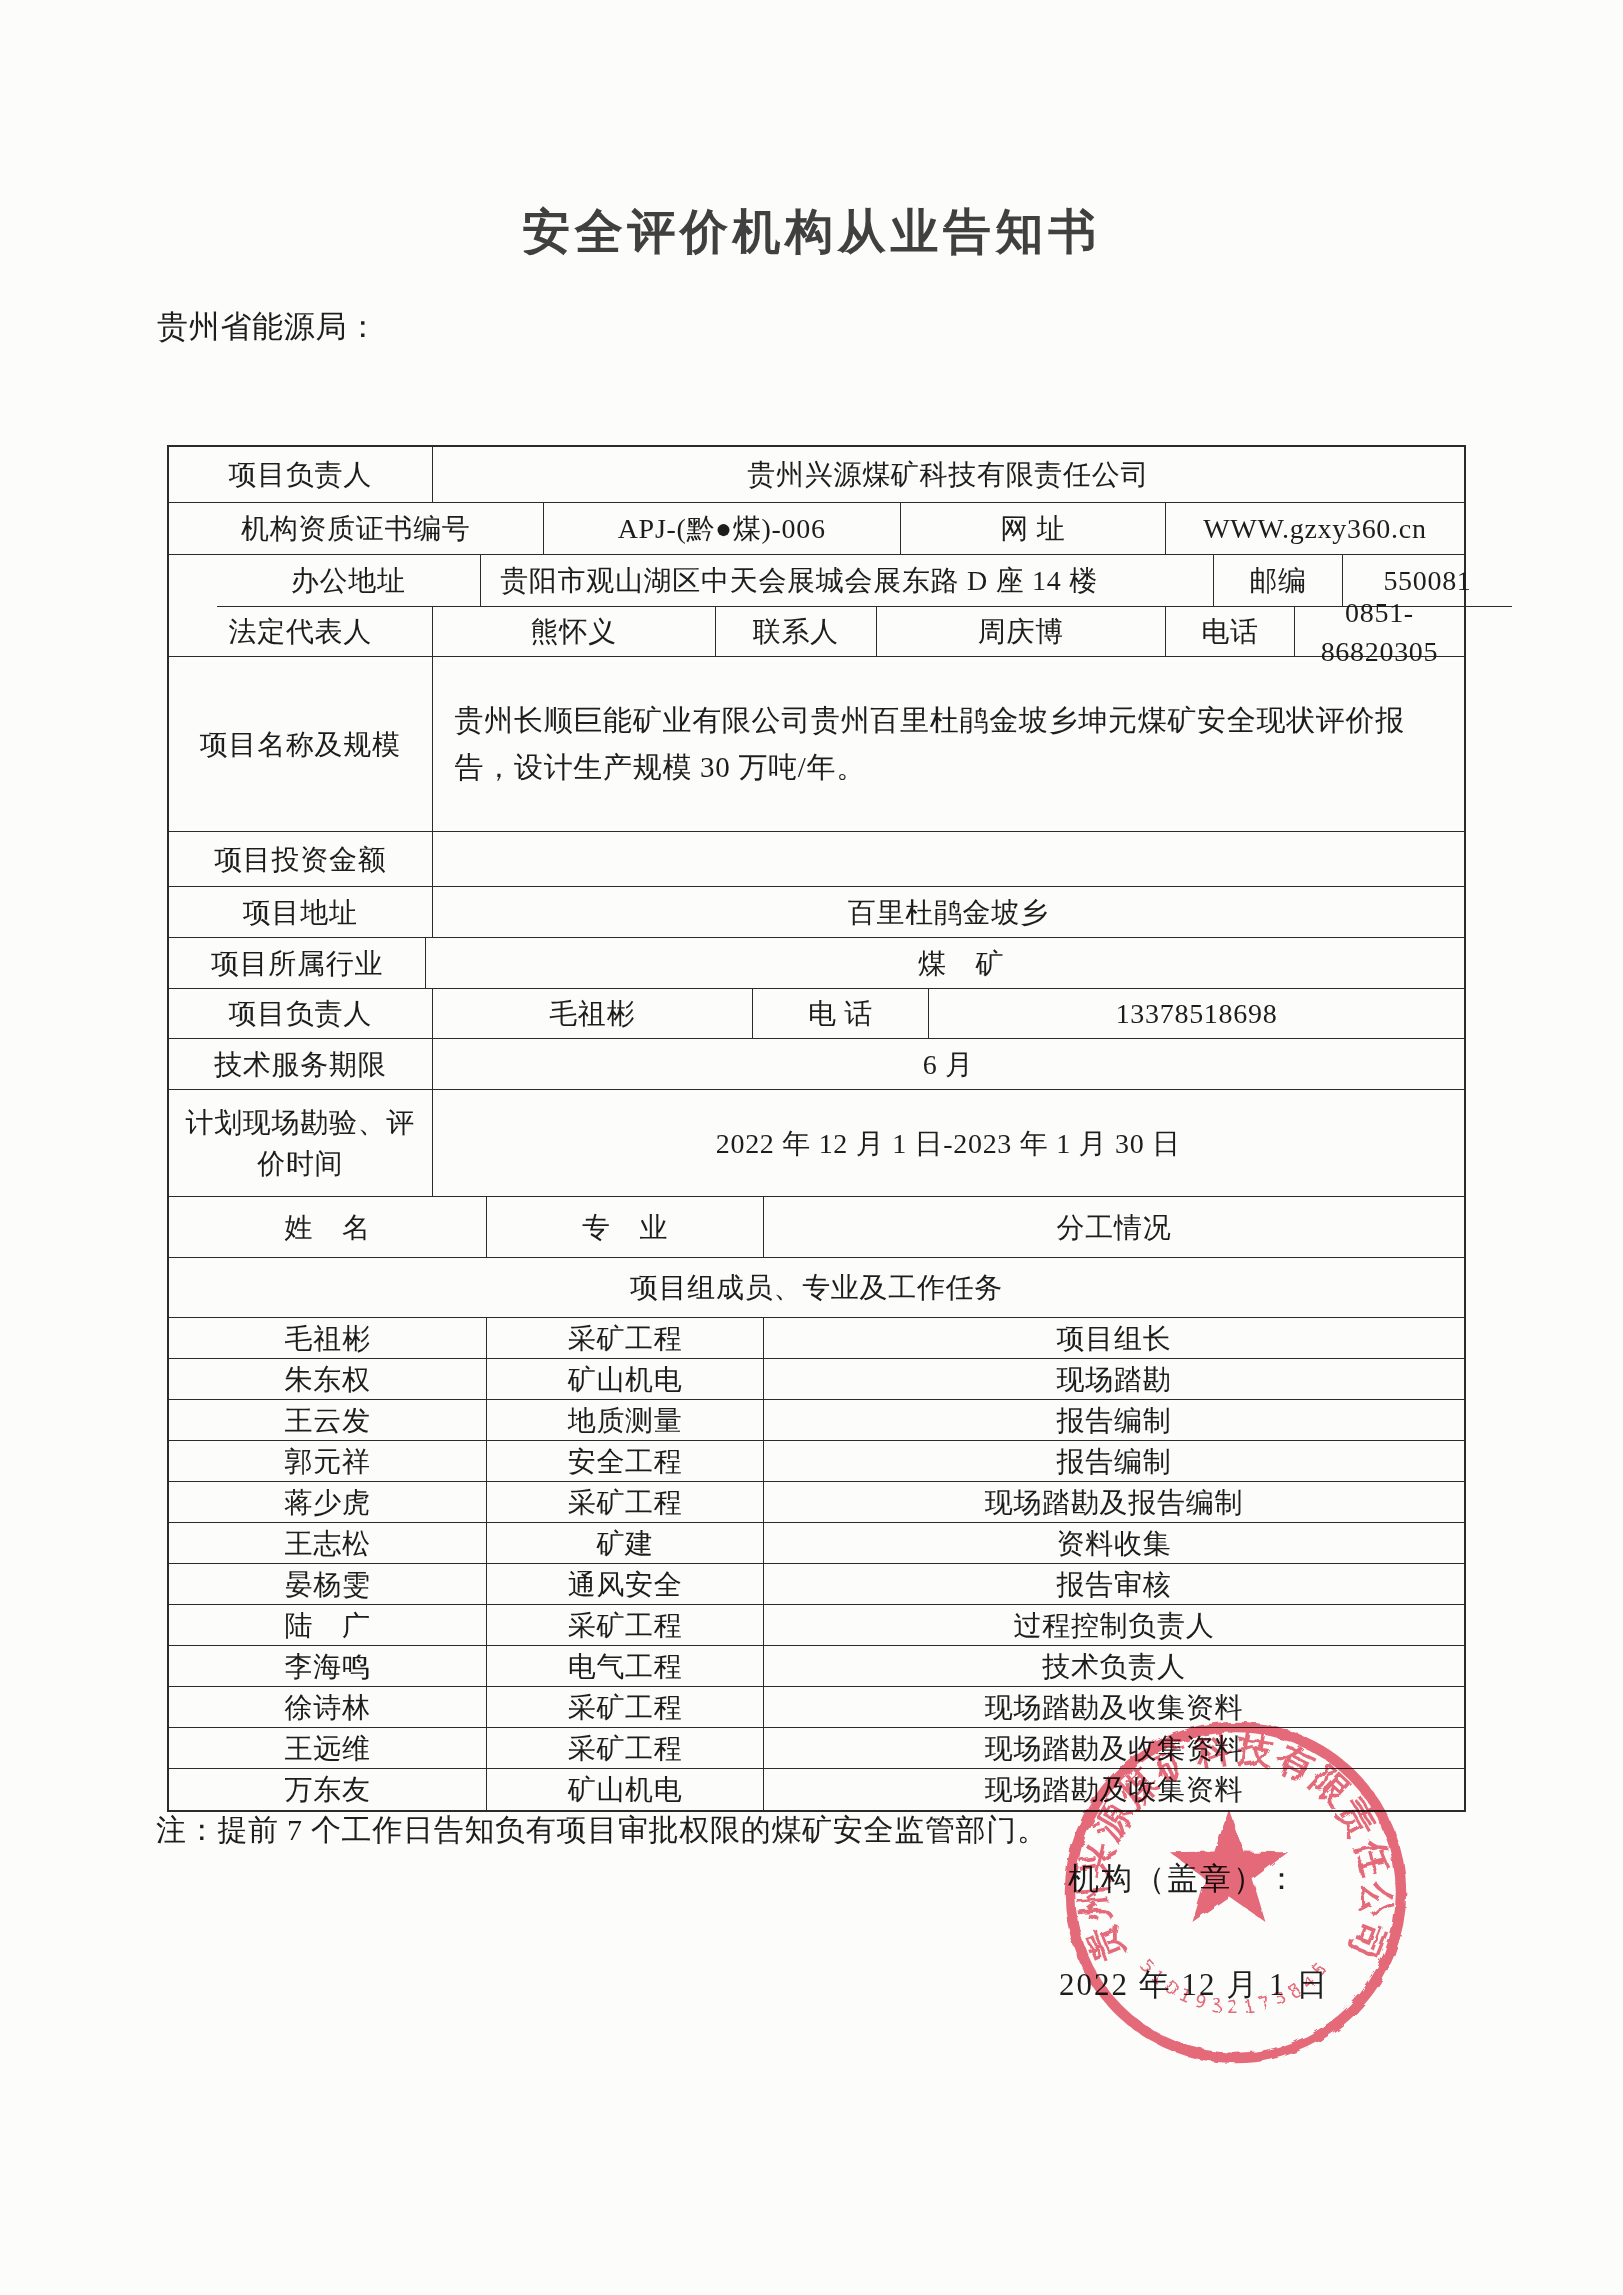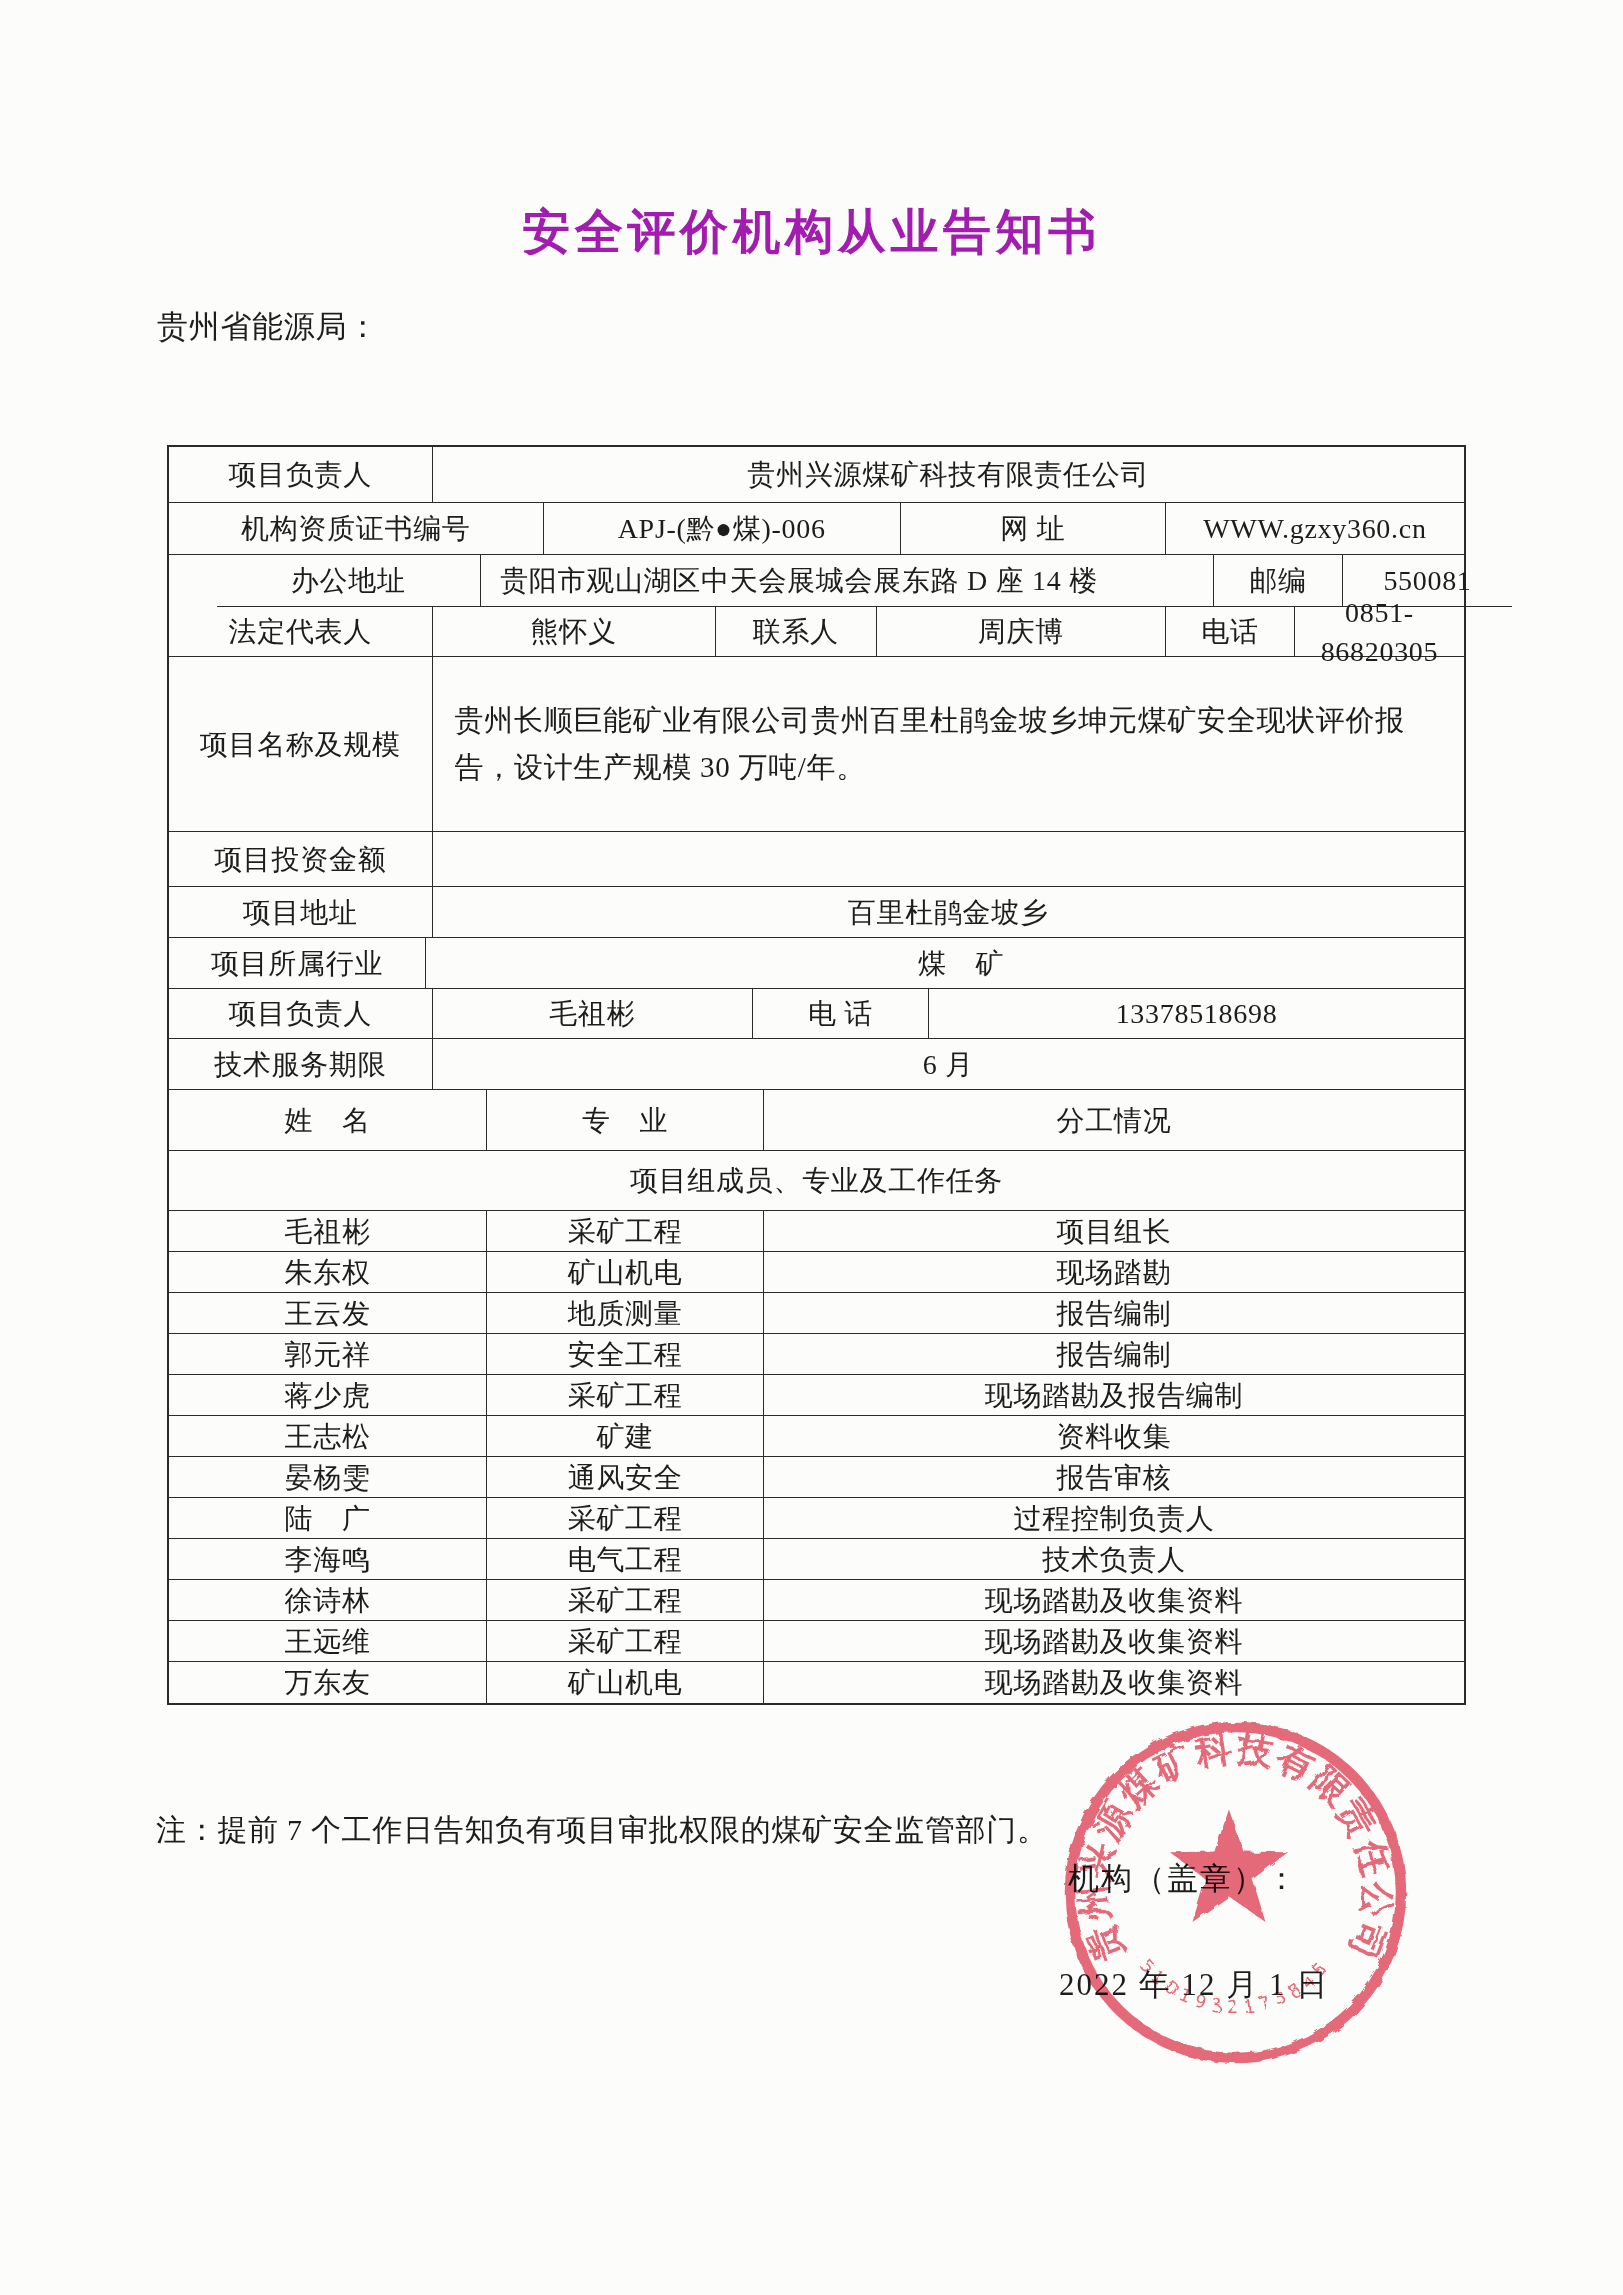--- a/index.html
+++ b/index.html
@@ -8,21 +8,21 @@
     width:1623px;height:2295px;
     margin:0 auto;
     background:#fcfcfa;
     font-family:"Liberation Serif","DejaVu Serif",serif;
     color:#1d1d1d;
     overflow:hidden;
   }
   .title{
     position:absolute;top:200px;left:0;width:100%;
     text-align:center;font-size:48px;font-weight:bold;letter-spacing:4.6px;
-    color:#a21caf;
+    color:#404040;
   }
   .salutation{
     position:absolute;top:306px;left:157px;
     font-size:31px;letter-spacing:0.7px;
   }
   .intro{
     position:absolute;top:351px;left:157px;width:1309px;
     font-size:31px;line-height:44px;text-align:justify;
     text-indent:62px;letter-spacing:0.7px;
   }
@@ -159,20 +159,24 @@
       <div class="cell c9b">毛祖彬</div>
       <div class="cell c9c">电 话</div>
       <div class="cell c9d">13378518698</div>
     </div>
 
     <div class="trow r-dur">
       <div class="cell c-lab">技术服务期限</div>
       <div class="cell c-rest">6 月</div>
     </div>
 
+    <div class="trow r-sched">
+      <div class="cell c-lab wrap sched-lab">计划现场勘验、评价时间</div>
+      <div class="cell c-rest">2022 年 12 月 1 日-2023 年 1 月 30 日</div>
+    </div>
 
     <div class="trow r-head">
       <div class="cell cpa">姓　名</div>
       <div class="cell cpb">专　业</div>
       <div class="cell cpc">分工情况</div>
     </div>
 
     <div class="trow r-team">
       <div class="cell full">项目组成员、专业及工作任务</div>
     </div>

